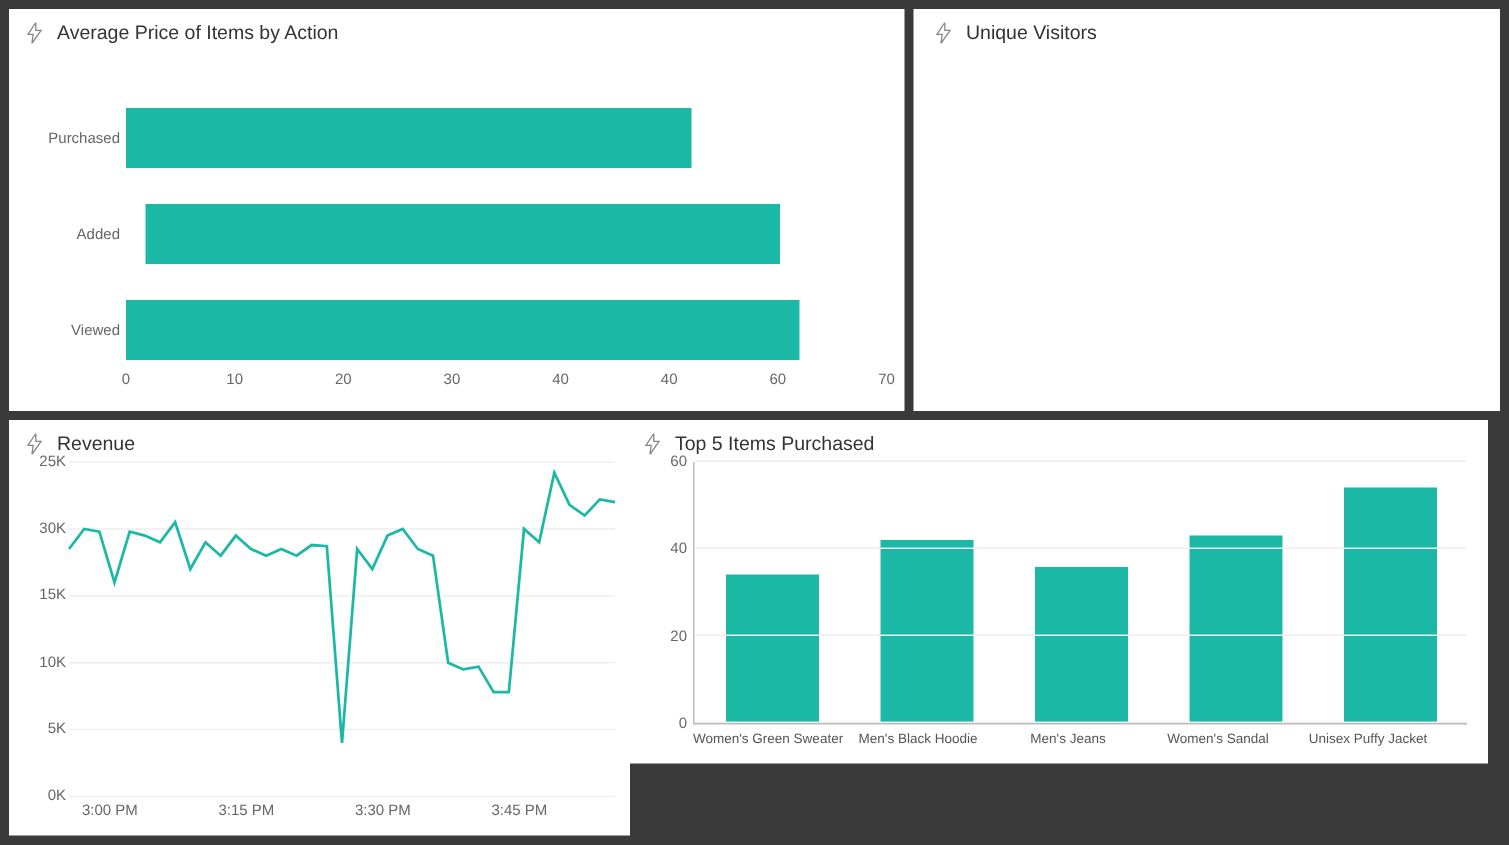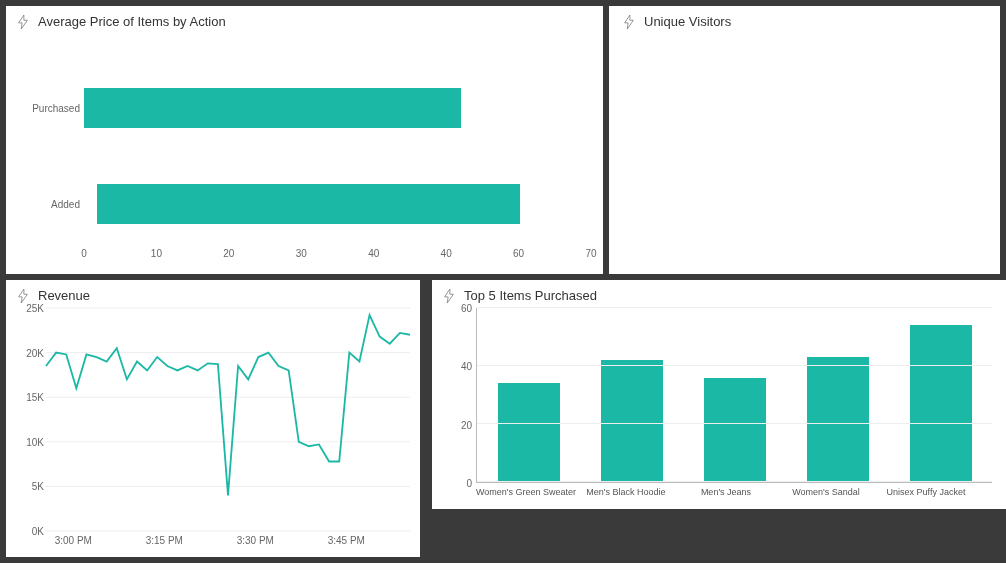--- a/index.html
+++ b/index.html
@@ -82,21 +82,21 @@
   
   
   body {
     display: block;
     position: relative;
   }
   .tile { position: absolute; }
   #avg-tile     { left: 6px;   top: 6px;   width: 597px; height: 268px; }
   #kpi-tile     { left: 609px; top: 6px;   width: 391px; height: 268px; }
   #revenue-tile { left: 6px;   top: 280px; width: 414px; height: 277px; }
-  #top5-tile    { left: 432px; top: 280px; width: 574px; height: 229px; }
+  #top5-tile    { left: 418px; top: 280px; width: 574px; height: 229px; }
 
   
   #line-plot {
     position: absolute;
     left: 40px; right: 10px; top: 28px; bottom: 26px;
   }
   #line-yaxis {
     position: absolute; left: 4px; top: 28px; bottom: 26px; width: 34px;
   }
   .yaxis-lbl {
@@ -157,20 +157,24 @@
   <div id="hbar-area">
     <div class="hbars" id="hbars">
         <div class="row" style="position: relative;">
           <div class="lbl">Purchased</div>
           <div class="bar" style="width: 74.2857%;"></div>
         </div>
         <div class="row" style="position: relative; padding-left: 13px;">
           <div class="lbl">Added</div>
           <div class="bar" style="width: 85.7143%;"></div>
         </div>
+        <div class="row" style="position: relative;">
+          <div class="lbl">Viewed</div>
+          <div class="bar" style="width: 88.5714%;"></div>
+        </div>
       </div>
   </div>
   <div id="hbar-xaxis">
       <span class="xaxis-tick" style="left: 0%;">0</span>
       <span class="xaxis-tick" style="left: 14.2857%;">10</span>
       <span class="xaxis-tick" style="left: 28.5714%;">20</span>
       <span class="xaxis-tick" style="left: 42.8571%;">30</span>
       <span class="xaxis-tick" style="left: 57.1429%;">40</span>
       <span class="xaxis-tick" style="left: 71.4286%;">40</span>
       <span class="xaxis-tick" style="left: 85.7143%;">60</span>
@@ -196,21 +200,21 @@
           <path d="M7 0 L1 9 L5 9 L4 16 L11 6 L7 6 Z" fill="none" stroke="#888" stroke-width="1"></path>
         </svg>
     </span>
     <span>Revenue</span>
   </div>
   <div id="line-yaxis">
       <span class="yaxis-lbl" style="top: 100%;">0K</span>
       <span class="yaxis-lbl" style="top: 80%;">5K</span>
       <span class="yaxis-lbl" style="top: 60%;">10K</span>
       <span class="yaxis-lbl" style="top: 40%;">15K</span>
-      <span class="yaxis-lbl" style="top: 20%;">20K</span>
+      <span class="yaxis-lbl" style="top: 20%;">30K</span>
       <span class="yaxis-lbl" style="top: 0%;">25K</span>
     </div>
   <div id="line-plot">
     <svg id="line-svg" preserveAspectRatio="none" viewBox="0 0 360 220">
         <line x1="0" x2="360" y1="220" y2="220" class="grid-line"></line>
         <line x1="0" x2="360" y1="176" y2="176" class="grid-line"></line>
         <line x1="0" x2="360" y1="132" y2="132" class="grid-line"></line>
         <line x1="0" x2="360" y1="88" y2="88" class="grid-line"></line>
         <line x1="0" x2="360" y1="44" y2="44" class="grid-line"></line>
         <line x1="0" x2="360" y1="0" y2="0" class="grid-line"></line>

